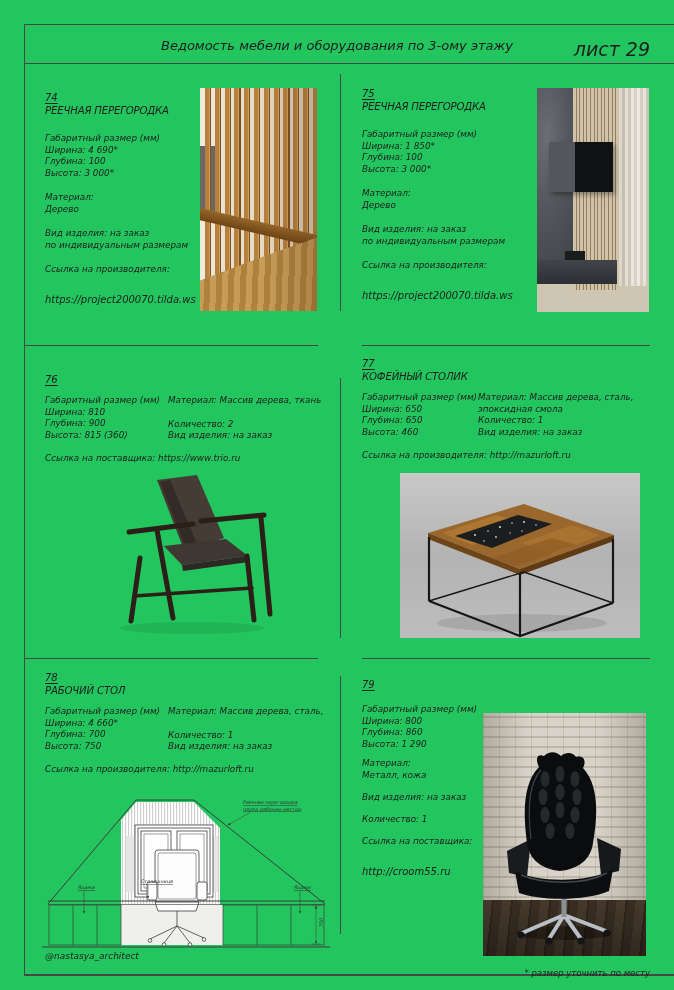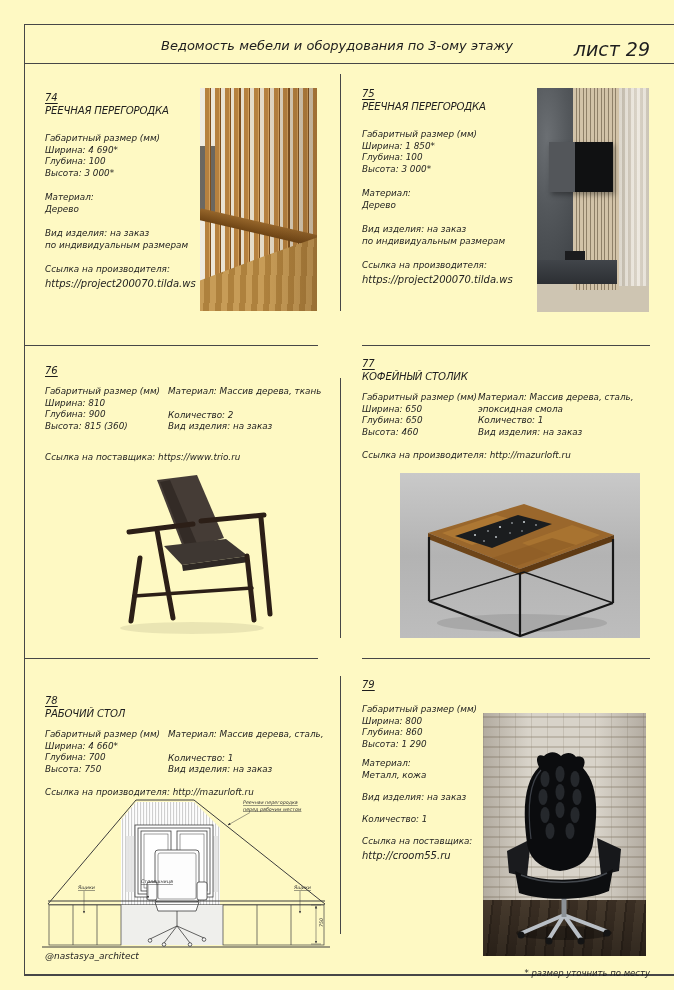--- a/index.html
+++ b/index.html
@@ -1,26 +1,26 @@
 <!DOCTYPE html>
 <html><head>
 <meta charset="utf-8">
 <style>
   * { margin:0; padding:0; box-sizing:border-box; }
   html,body { background:#ffffff; }
-  .page { position:relative; width:674px; height:990px; background:#fef9c3;
+  .page { position:relative; width:674px; height:990px; background:#22c55e;
           font-family:"DejaVu Sans", sans-serif; font-style:italic; color:#1e1e1e; overflow:hidden; }
   .line { position:absolute; background:#474747; }
   
   .cell { position:absolute; }
   .num { font-size:10px; line-height:13px; text-decoration:underline; text-underline-offset:2px; }
   .ititle { font-size:10.2px; line-height:13px; letter-spacing:-0.2px; white-space:nowrap; }
   .block { font-size:8.8px; line-height:11.5px; }
   .block div { white-space:nowrap; }
-  .linkline { font-size:10px; line-height:12px; margin-top:2px; white-space:nowrap; }
+  .linkline { font-size:10px; line-height:12px; margin-top:18px; white-space:nowrap; }
   .cols { position:relative; }
   .col2 { position:absolute; top:0; }
   .skip { margin-top:12px; }
   
   .htitle { position:absolute; left:0; right:0; top:38px; text-align:center; font-size:13px; }
   .hsheet { position:absolute; right:24px; top:38px; font-size:19px; }
   .footer-left { position:absolute; left:45px; top:951px; font-size:9px; }
   .footer-right { position:absolute; right:24px; top:968px; font-size:8.5px; }
   
   .photo { position:absolute; overflow:hidden; }
@@ -142,36 +142,36 @@
     </div>
   </section>
   <div class="photo photo75">
     <div class="p75-wall"></div>
     <div class="p75-right"></div>
     <div class="p75-slats"></div>
     <div class="p75-tv"></div>
     <div class="p75-console"></div>
   </div>
 
-  <section class="cell" style="left:45px;top:364px;width:290px">
+  <section class="cell" style="left:45px;top:373px;width:290px">
     <div class="num">76</div>
     <div class="cols" style="margin-top:9px">
       <div class="block" style="width:120px">
         <div>Габаритный размер (мм)</div>
         <div>Ширина: 810</div>
         <div>Глубина: 900</div>
         <div>Высота: 815 (360)</div>
       </div>
       <div class="block col2" style="left:123px;width:170px">
         <div>Материал: Массив дерева, ткань</div>
         <div class="skip">Количество: 2</div>
         <div>Вид изделия: на заказ</div>
       </div>
     </div>
-    <div class="block" style="margin-top:20px">Ссылка на поставщика: https://www.trio.ru</div>
+    <div class="block" style="margin-top:12px">Ссылка на поставщика: https://www.trio.ru</div>
   </section>
   <svg class="chair76" viewBox="0 0 180 170">
     <ellipse cx="92" cy="160" rx="72" ry="6" fill="rgba(0,0,0,0.08)"></ellipse>
     <path d="M57,12 L97,7 L124,70 L84,82 Z" fill="#453c36"></path>
     <path d="M60,14 L70,12 L98,78 L86,81 Z" fill="#332b26"></path>
     <path d="M64,78 L126,71 L148,88 L82,97 Z" fill="#3e3732"></path>
     <path d="M82,97 L148,88 L149,94 L83,103 Z" fill="#2e2824"></path>
     <g stroke="#2c1f17" stroke-width="5" stroke-linecap="round" fill="none">
       <line x1="29" y1="64" x2="93" y2="56"></line>
       <line x1="101" y1="53" x2="164" y2="47"></line>
@@ -233,21 +233,21 @@
     <polygon points="120,96 214,62 214,68 120,102" fill="#5f3a13"></polygon>
     <g stroke="#161616" stroke-width="2.2" fill="none">
       <line x1="29" y1="64" x2="29" y2="128"></line>
       <line x1="120" y1="100" x2="120" y2="163"></line>
       <line x1="213" y1="66" x2="213" y2="130"></line>
       <polyline points="29,128 120,163 213,130"></polyline>
       <polyline points="29,128 124,99 213,130" stroke-width="1.4"></polyline>
     </g>
   </svg>
 
-  <section class="cell" style="left:45px;top:694px;width:290px">
+  <section class="cell" style="left:45px;top:671px;width:290px">
     <div class="num">78</div>
     <div class="ititle">РАБОЧИЙ СТОЛ</div>
     <div class="cols" style="margin-top:9px">
       <div class="block" style="width:120px">
         <div>Габаритный размер (мм)</div>
         <div>Ширина: 4 660*</div>
         <div>Глубина: 700</div>
         <div>Высота: 750</div>
       </div>
       <div class="block col2" style="left:123px;width:170px">

